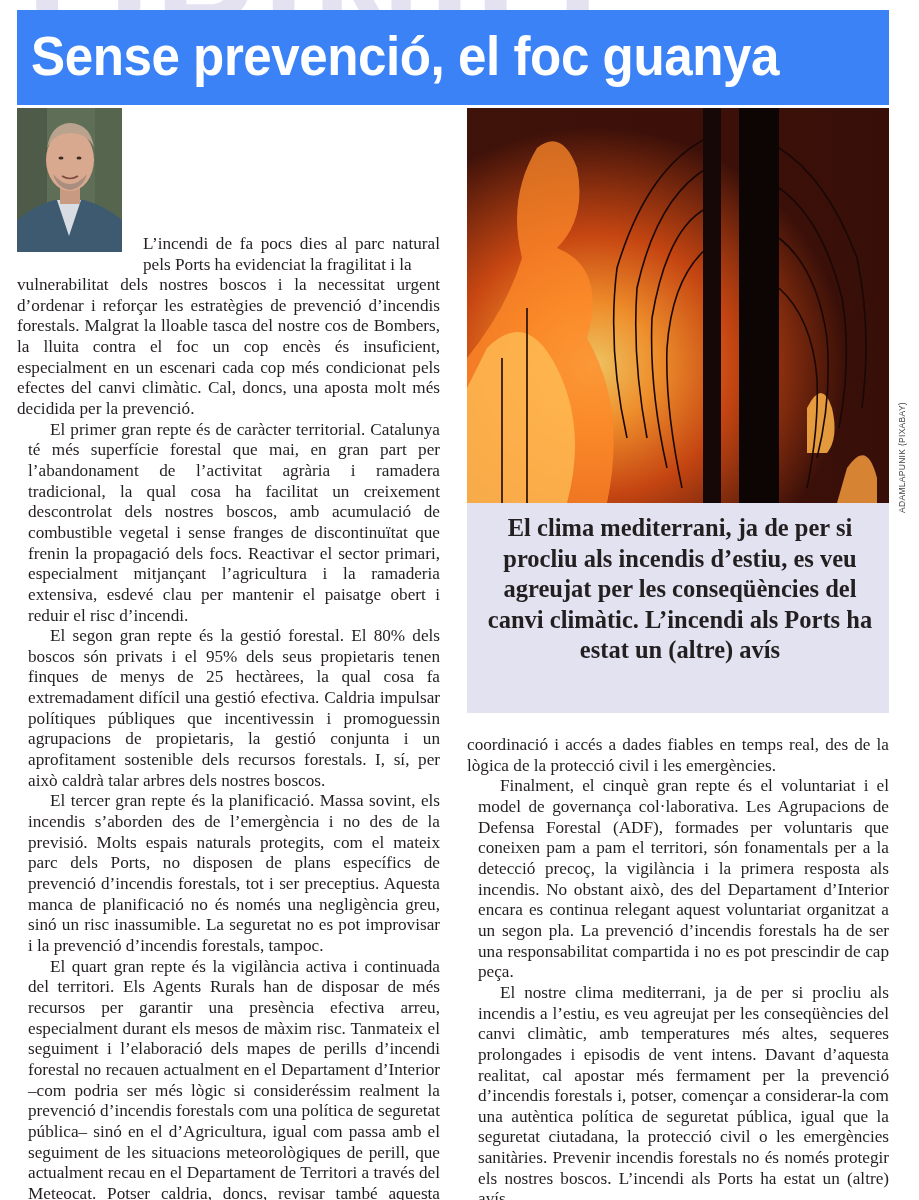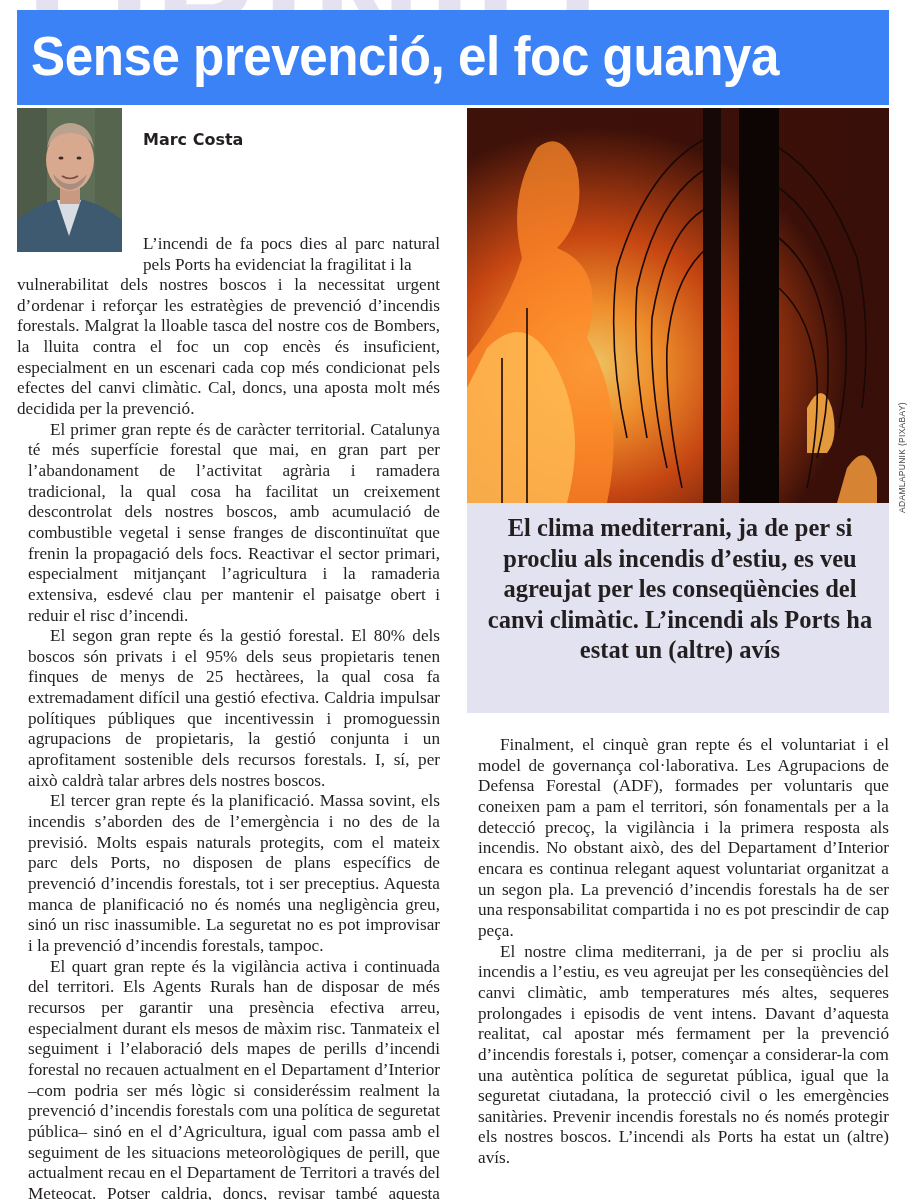--- a/index.html
+++ b/index.html
@@ -61,21 +61,20 @@
     <ellipse cx="53" cy="52" rx="24" ry="31" fill="#d9a98f"></ellipse>
     <path d="M30 40 Q34 16 53 15 Q74 16 77 40 Q72 26 53 25 Q36 26 30 40 Z" fill="#b9a38e"></path>
     <path d="M36 66 Q53 86 70 66 Q66 80 53 82 Q40 80 36 66 Z" fill="#a98e80"></path>
     <ellipse cx="44" cy="50" rx="2.5" ry="1.6" fill="#3a2a24"></ellipse>
     <ellipse cx="62" cy="50" rx="2.5" ry="1.6" fill="#3a2a24"></ellipse>
     <path d="M45 68 Q53 73 61 68" stroke="#7a4a40" stroke-width="1.6" fill="none"></path>
   </svg>
 </div>
 
 <div class="byline">
-  <div class="name">Marc Costa</div>
 </div>
 
 <div class="col col-left-top">
   <p>L’incendi de fa pocs dies al parc natural pels Ports ha evidenciat la fragilitat i la</p>
 </div>
 
 <div class="col col-left">
   <p>vulnerabilitat dels nostres boscos i la necessitat urgent d’ordenar i reforçar les estratègies de prevenció d’incendis forestals. Malgrat la lloable tasca del nostre cos de Bombers, la lluita contra el foc un cop encès és insuficient, especialment en un escenari cada cop més condicionat pels efectes del canvi climàtic. Cal, doncs, una aposta molt més decidida per la prevenció.</p>
   <p class="indent">El primer gran repte és de caràcter territorial. Catalunya té més superfície forestal que mai, en gran part per l’abandonament de l’activitat agrària i ramadera tradicional, la qual cosa ha facilitat un creixement descontrolat dels nostres boscos, amb acumulació de combustible vegetal i sense franges de discontinuïtat que frenin la propagació dels focs. Reactivar el sector primari, especialment mitjançant l’agricultura i la ramaderia extensiva, esdevé clau per mantenir el paisatge obert i reduir el risc d’incendi.</p>
   <p class="indent">El segon gran repte és la gestió forestal. El 80% dels boscos són privats i el 95% dels seus propietaris tenen finques de menys de 25 hectàrees, la qual cosa fa extremadament difícil una gestió efectiva. Caldria impulsar polítiques públiques que incentivessin i promoguessin agrupacions de propietaris, la gestió conjunta i un aprofitament sostenible dels recursos forestals. I, sí, per això caldrà talar arbres dels nostres boscos.</p>
@@ -123,15 +122,16 @@
 
 <div class="photo-credit">
   <span>ADAMLAPUNIK (PIXABAY)</span>
 </div>
 
 <div class="pull-quote">
   <p>El clima mediterrani, ja de per si procliu als incendis d’estiu, es veu agreujat per les conseqüències del canvi climàtic. L’incendi als Ports ha estat un (altre) avís</p>
 </div>
 
 <div class="col col-right">
+  <p>coordinació i accés a dades fiables en temps real, des de la lògica de la protecció civil i les emergències.</p>
   <p class="indent">Finalment, el cinquè gran repte és el voluntariat i el model de governança col·laborativa. Les Agrupacions de Defensa Forestal (ADF), formades per voluntaris que coneixen pam a pam el territori, són fonamentals per a la detecció precoç, la vigilància i la primera resposta als incendis. No obstant això, des del Departament d’Interior encara es continua relegant aquest voluntariat organitzat a un segon pla. La prevenció d’incendis forestals ha de ser una responsabilitat compartida i no es pot prescindir de cap peça.</p>
   <p class="indent">El nostre clima mediterrani, ja de per si procliu als incendis a l’estiu, es veu agreujat per les conseqüències del canvi climàtic, amb temperatures més altes, sequeres prolongades i episodis de vent intens. Davant d’aquesta realitat, cal apostar més fermament per la prevenció d’incendis forestals i, potser, començar a considerar-la com una autèntica política de seguretat pública, igual que la seguretat ciutadana, la protecció civil o les emergències sanitàries. Prevenir incendis forestals no és només protegir els nostres boscos. L’incendi als Ports ha estat un (altre) avís.</p>
 </div>
 
 </body></html>

